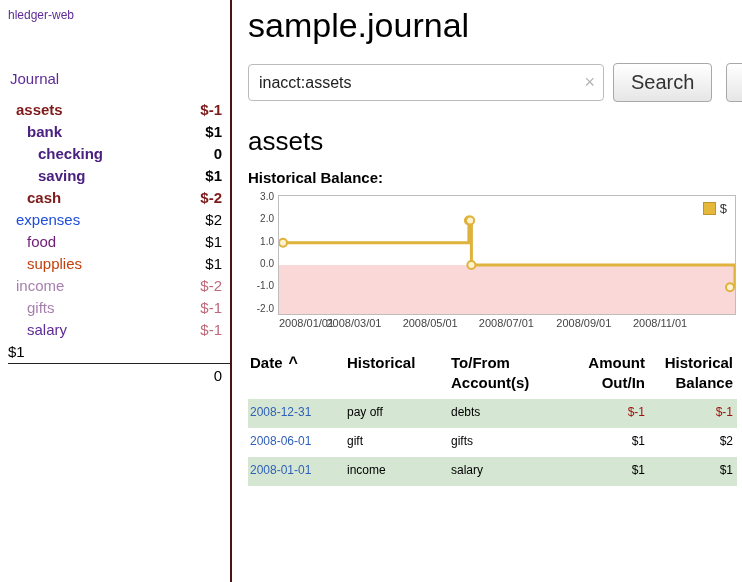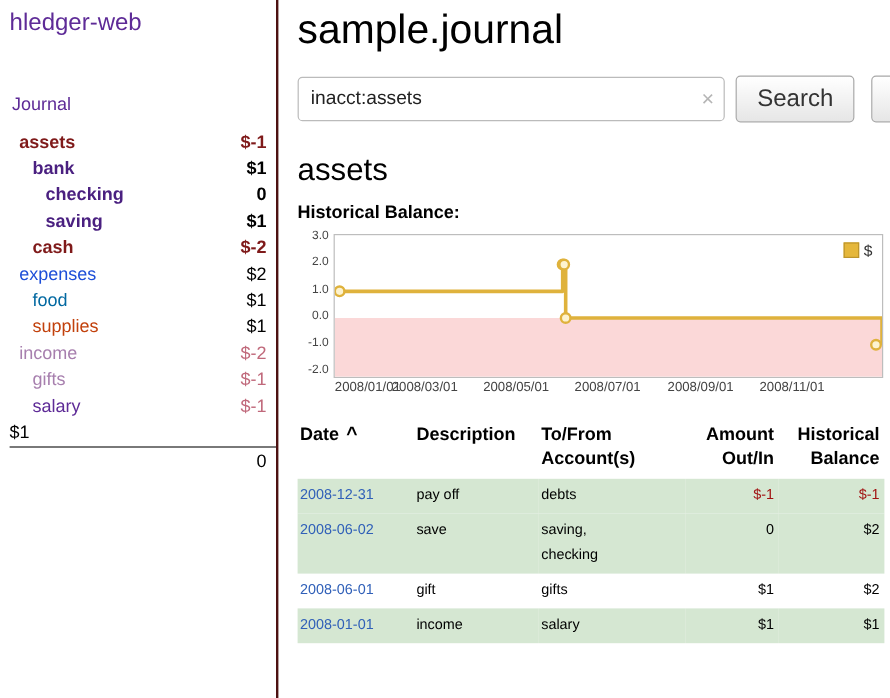--- a/index.html
+++ b/index.html
@@ -1,20 +1,20 @@
 <!DOCTYPE html>
 <html style="--purple: #5e2b97; --neg: #a11212; --shade: #d5e7d2; --datelink: #3060b8; --divider: #4d1212;"><head>
 <meta charset="utf-8">
 <style>
   html,body{margin:0;padding:0;}
   body{width:742px;height:582px;font-family:"Liberation Sans",sans-serif;background:#fff;color:#000;overflow:hidden;font-size:15px;}
   a{text-decoration:none;cursor:pointer;}
   .app{display:flex;width:742px;height:582px;}
   .sidebar{width:232px;flex:none;box-sizing:border-box;border-right:2px solid var(--divider,#4d1212);padding:8px 0 0 8px;}
-  .brand{display:block;color:var(--purple,#5e2b97);font-size:20px;}
+  .brand{display:block;color:var(--purple,#5e2b97);font-size:12px;}
   .journal-link{display:block;color:var(--purple,#5e2b97);margin:48px 0 12px 2px;font-size:15px;}
   .acct-header{display:flex;justify-content:space-between;padding:4px 8px 5px 2px;border-bottom:1px solid #222;}
   .acct-row{display:flex;justify-content:space-between;align-items:baseline;line-height:22px;padding-right:8px;}
   .acct-name{white-space:nowrap;}
   .acct-total{border-top:1px solid #222;text-align:right;padding:3px 8px 0 0;}
   .main{flex:1;padding:4px 6px 0 16px;box-sizing:border-box;}
   h1{font-size:34px;font-weight:400;margin:2px 0 18px;}
   .searchbar{display:flex;align-items:center;margin-bottom:24px;}
   .search-wrap{position:relative;width:356px;flex:none;}
   .search-wrap input{width:100%;box-sizing:border-box;height:37px;border:1px solid #bbb;border-radius:4px;font-size:16px;padding:0 30px 0 10px;color:#222;font-family:inherit;outline:none;}
@@ -72,21 +72,21 @@
           </div>
           <div class="acct-row">
             <a class="acct-name" style="padding-left: 19px; color: rgb(127, 26, 26); font-weight: 700;">cash</a>
             <span class="acct-bal" style="color: rgb(127, 26, 26); font-weight: 700;">$-2</span>
           </div>
           <div class="acct-row">
             <a class="acct-name" style="padding-left: 8px; color: #1d4ed8;">expenses</a>
             <span class="acct-bal" style="color: rgb(0, 0, 0);">$2</span>
           </div>
           <div class="acct-row">
-            <a class="acct-name" style="padding-left: 19px; color: #0369a1;">food</a>
+            <a class="acct-name" style="padding-left: 19px; color: #701a75;">food</a>
             <span class="acct-bal" style="color: rgb(0, 0, 0);">$1</span>
           </div>
           <div class="acct-row">
             <a class="acct-name" style="padding-left: 19px; color: #c2410c;">supplies</a>
             <span class="acct-bal" style="color: rgb(0, 0, 0);">$1</span>
           </div>
           <div class="acct-row">
             <a class="acct-name" style="padding-left: 8px; color: rgb(167, 127, 174);">income</a>
             <span class="acct-bal" style="color: rgb(192, 105, 123);">$-2</span>
           </div>
@@ -163,41 +163,33 @@
           <col style="width:104px">
           <col style="width:122px">
           <col style="width:78px">
           <col style="width:88px">
       </colgroup>
       <thead>
         <tr>
           <th>
             <span>Date</span><span class="caret">^</span>
           </th>
-          <th>Description</th>
+          <th>Historical</th>
           <th>To/From Account(s)</th>
           <th class="num">Amount Out/In</th>
           <th class="num">Historical Balance</th>
         </tr>
       </thead>
       <tbody id="reg-rows">
           <tr class="shade">
             <td><a class="date-link">2008-12-31</a></td>
             <td>pay off</td>
             <td class="prewrap">debts</td>
             <td class="num neg">$-1</td>
             <td class="num neg">$-1</td>
-          </tr>
-          <tr class="shade">
-            <td><a class="date-link">2008-06-02</a></td>
-            <td>save</td>
-            <td class="prewrap">saving,
-checking</td>
-            <td class="num">0</td>
-            <td class="num">$2</td>
           </tr>
           <tr>
             <td><a class="date-link">2008-06-01</a></td>
             <td>gift</td>
             <td class="prewrap">gifts</td>
             <td class="num">$1</td>
             <td class="num">$2</td>
           </tr>
           <tr class="shade">
             <td><a class="date-link">2008-01-01</a></td>

